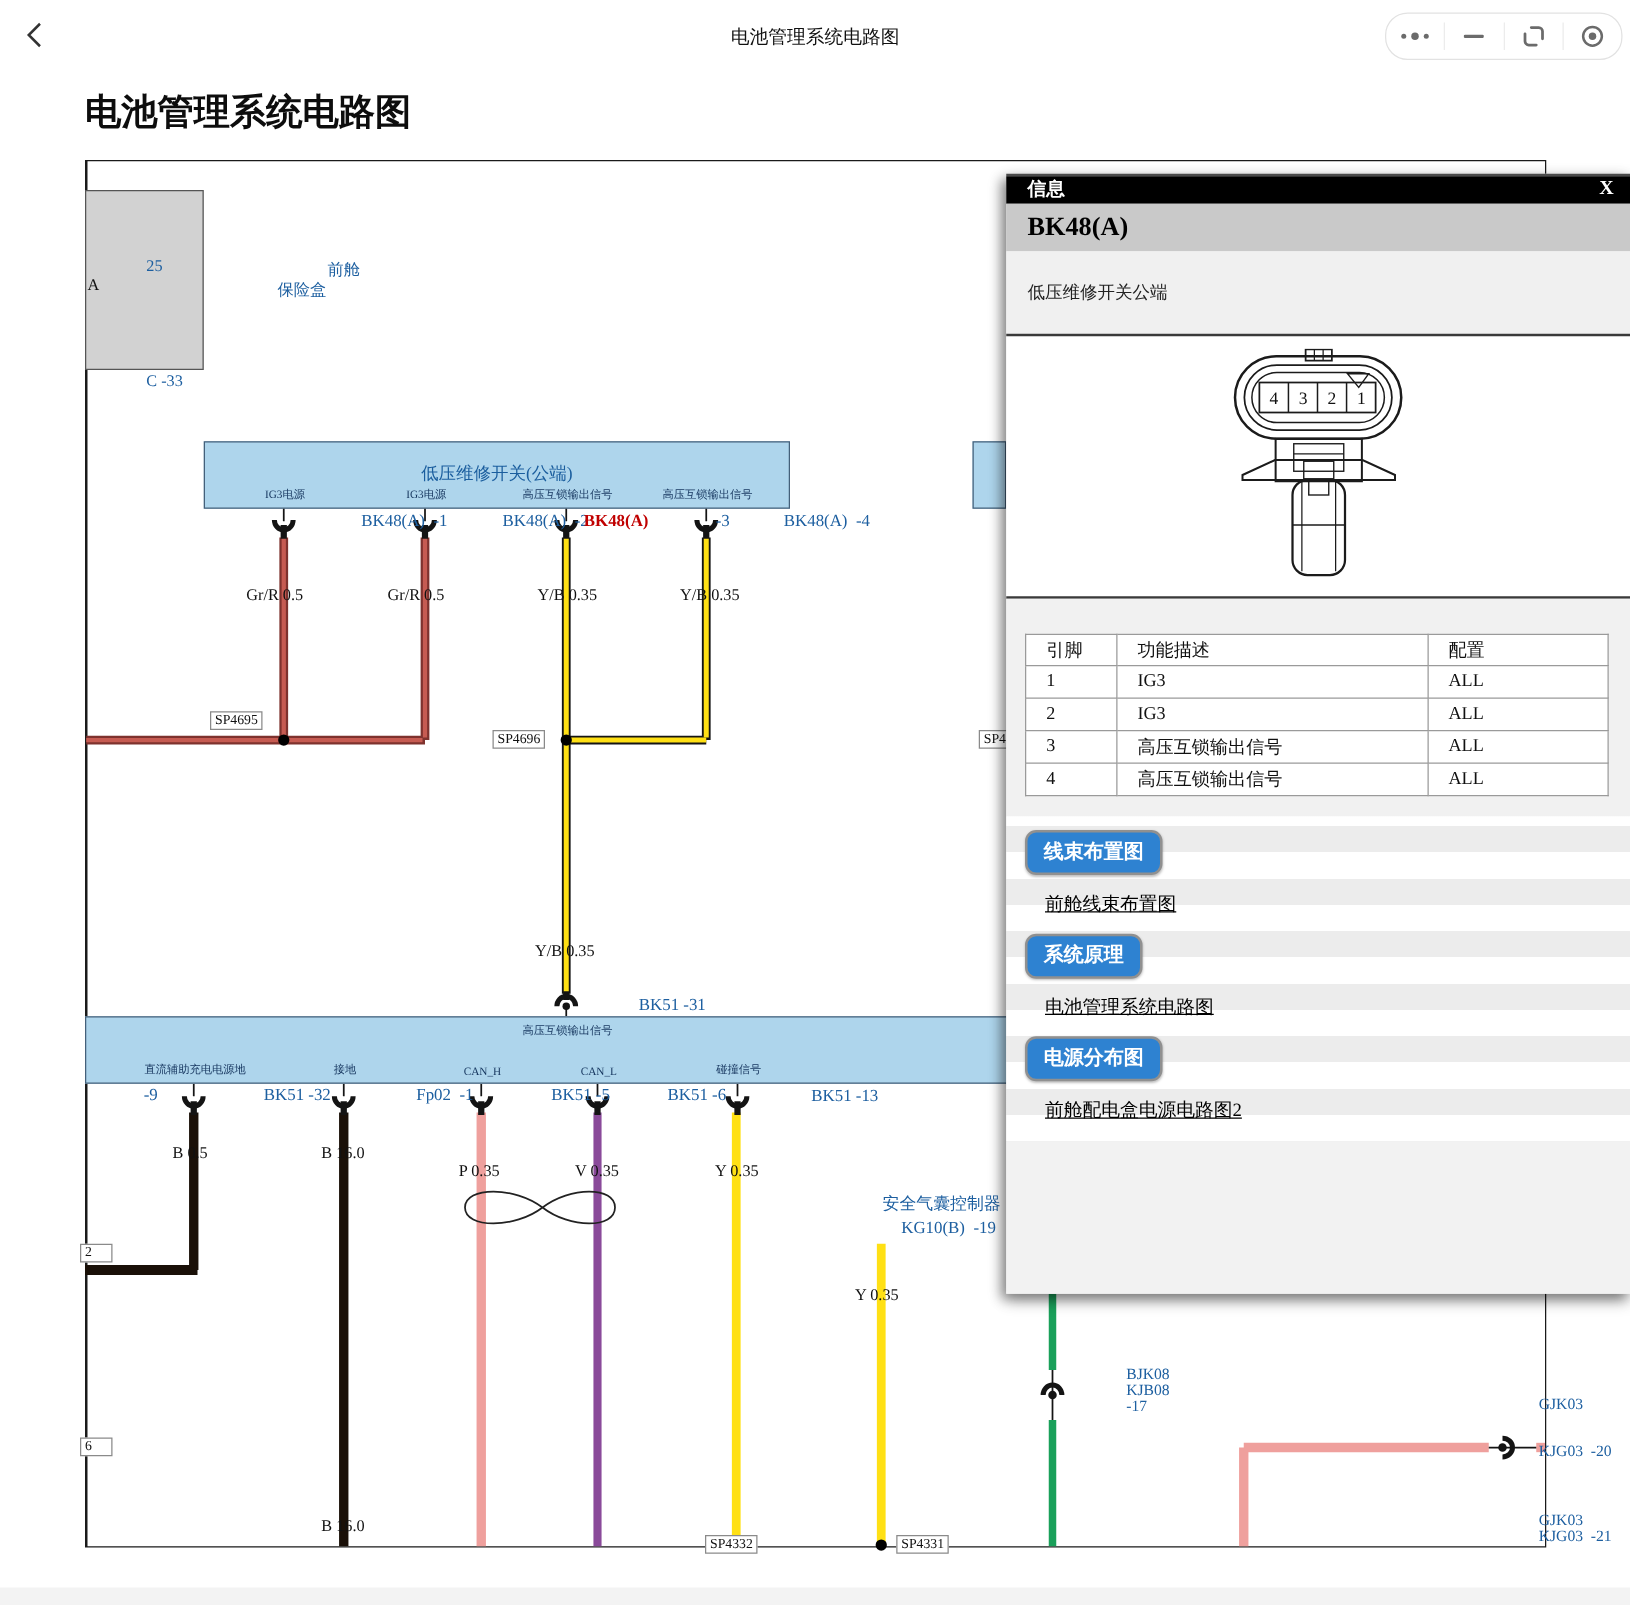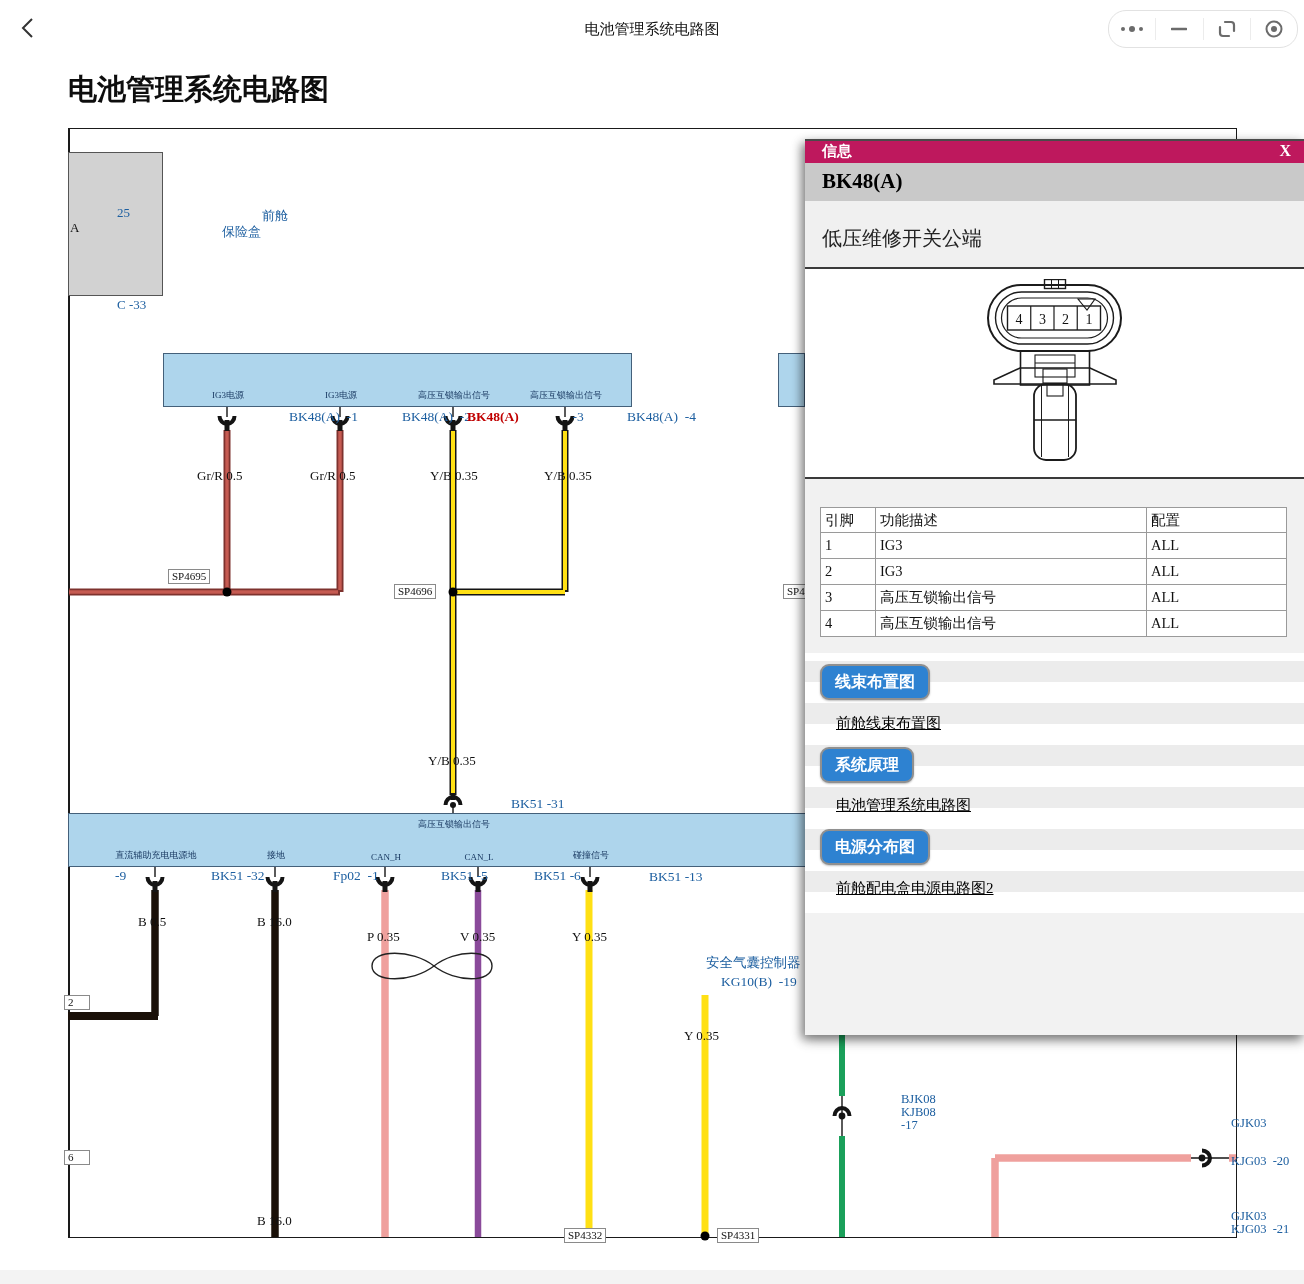--- a/index.html
+++ b/index.html
@@ -33,36 +33,36 @@
   .blue{color:#1d5fa0;padding-left:47px;}
   .red{color:#c00000;font-weight:bold;}
   .spbox{position:absolute;background:#fff;border:1px solid #8a8a8a;
          font:11px "Liberation Serif","DejaVu Serif",serif;line-height:13px;padding:0 3px;
          z-index:3;white-space:pre;color:#111;}
   .wires{position:absolute;left:0;top:0;z-index:2;}
   
   .panel{position:absolute;left:805px;top:139px;width:499px;height:896px;background:#f0f0f0;
          border-top:2px solid #4a4a4a;box-sizing:border-box;z-index:10;
          box-shadow:-4px 4px 9px rgba(0,0,0,.35),0 5px 12px rgba(0,0,0,.3);}
-  .pbar{position:absolute;left:0;top:0;right:0;height:22px;background:#be185d;}
+  .pbar{position:absolute;left:0;top:0;right:0;height:22px;background:#000000;}
   .pbar-title{position:absolute;left:17px;top:1px;font-size:15px;font-weight:bold;color:#fff;}
   .pclose{position:absolute;right:13px;top:1px;font:bold 16px "Liberation Serif",serif;color:#fff;cursor:pointer;}
   .psub{position:absolute;left:0;top:22px;right:0;height:38px;background:#c9c9c9;}
   .psub-t{position:absolute;left:17px;top:6px;font:bold 21px "Liberation Serif","DejaVu Serif",serif;color:#000;}
   .pdesc-strip{position:absolute;left:0;top:60px;right:0;height:66px;background:#f0f0f0;}
-  .pdesc{position:absolute;left:17px;top:84px;font-size:20px;color:#222;}
+  .pdesc{position:absolute;left:17px;top:84px;font-size:14px;color:#222;}
   .pimg{position:absolute;left:0;top:126px;right:0;height:212px;background:#fff;
         border-top:2px solid #3a3a3a;border-bottom:2px solid #3a3a3a;box-sizing:border-box;}
   .pgap{position:absolute;left:0;top:338px;right:0;height:174px;background:#f1f1f1;}
   .pstripes{position:absolute;left:0;top:512px;right:0;height:260px;
         background:repeating-linear-gradient(180deg,#fff 0 8px,#ececec 8px 29px,#fff 29px 42px);}
   .psolid{position:absolute;left:0;top:772px;right:0;bottom:0;background:#f2f2f2;}
   .ptable{position:absolute;left:15px;top:366px;width:467px;border-collapse:collapse;
           font:14.5px "Liberation Serif","DejaVu Serif",serif;color:#111;background:#fff;z-index:2;}
-  .ptable th,.ptable td{border:1px solid #9a9a9a;text-align:left;padding:2px 4px;height:21px;font-weight:normal;}
+  .ptable th,.ptable td{border:1px solid #9a9a9a;text-align:left;padding:2px 16px;height:21px;font-weight:normal;}
   .ptable th{height:20px;}
   .col-pin{width:46px;} .col-desc{width:262px;} .col-cfg{width:131px;}
   .pbtn{position:absolute;left:15px;background:#2e82d1;color:#fff;font-weight:bold;font-size:16px;
         border:2px solid #909090;border-radius:9px;padding:6px 13px;line-height:20px;cursor:pointer;z-index:2;
         box-shadow:0 1px 2px rgba(0,0,0,.25);text-align:center;}
   .plink{position:absolute;left:31px;font:15px "Liberation Serif","DejaVu Serif",serif;color:#000;
          text-decoration:underline;cursor:pointer;z-index:2;}
   .footstrip{position:absolute;left:0;top:1270px;width:1304px;height:14px;background:#f3f3f3;z-index:0;}
 </style>
 </head>
@@ -109,20 +109,21 @@
 <div class="footstrip"></div>
 
 <div class="fusebox"></div>
 <div class="lbl blue" style="left:70px;top:205px;">25</div>
 <div class="lbl" style="left:70px;top:220px;">A</div>
 <div class="lbl blue" style="left:175px;top:207px;margin-left:40px;">前舱</div>
 <div class="lbl blue" style="left:175px;top:223px;">保险盒</div>
 <div class="lbl blue" style="left:70px;top:297px;">C -33</div>
 
 <div class="banner" style="left:163px;top:353px;width:469px;height:54px;">
+  <div class="btitle">低压维修开关(公端)</div>
   <div class="bpin" style="left:64px;">IG3电源</div>
   <div class="bpin" style="left:177px;">IG3电源</div>
   <div class="bpin" style="left:290px;">高压互锁输出信号</div>
   <div class="bpin" style="left:402px;">高压互锁输出信号</div>
 </div>
 
 <div class="banner" style="left:778px;top:353px;width:27px;height:54px;"></div>
 
 <svg class="wires" width="1304" height="1284" viewBox="0 0 1304 1284">
 

